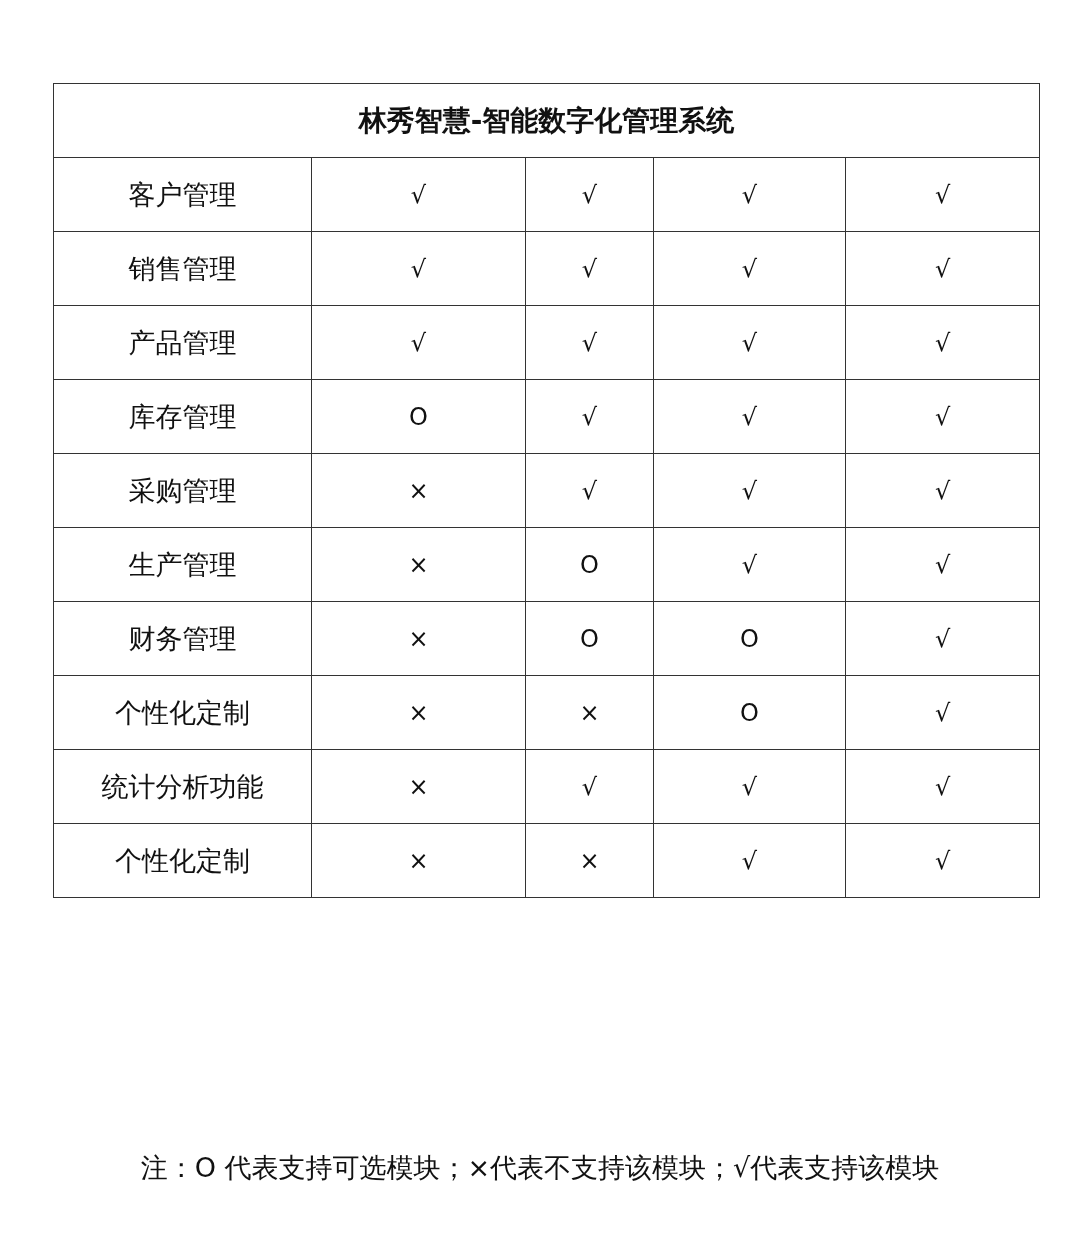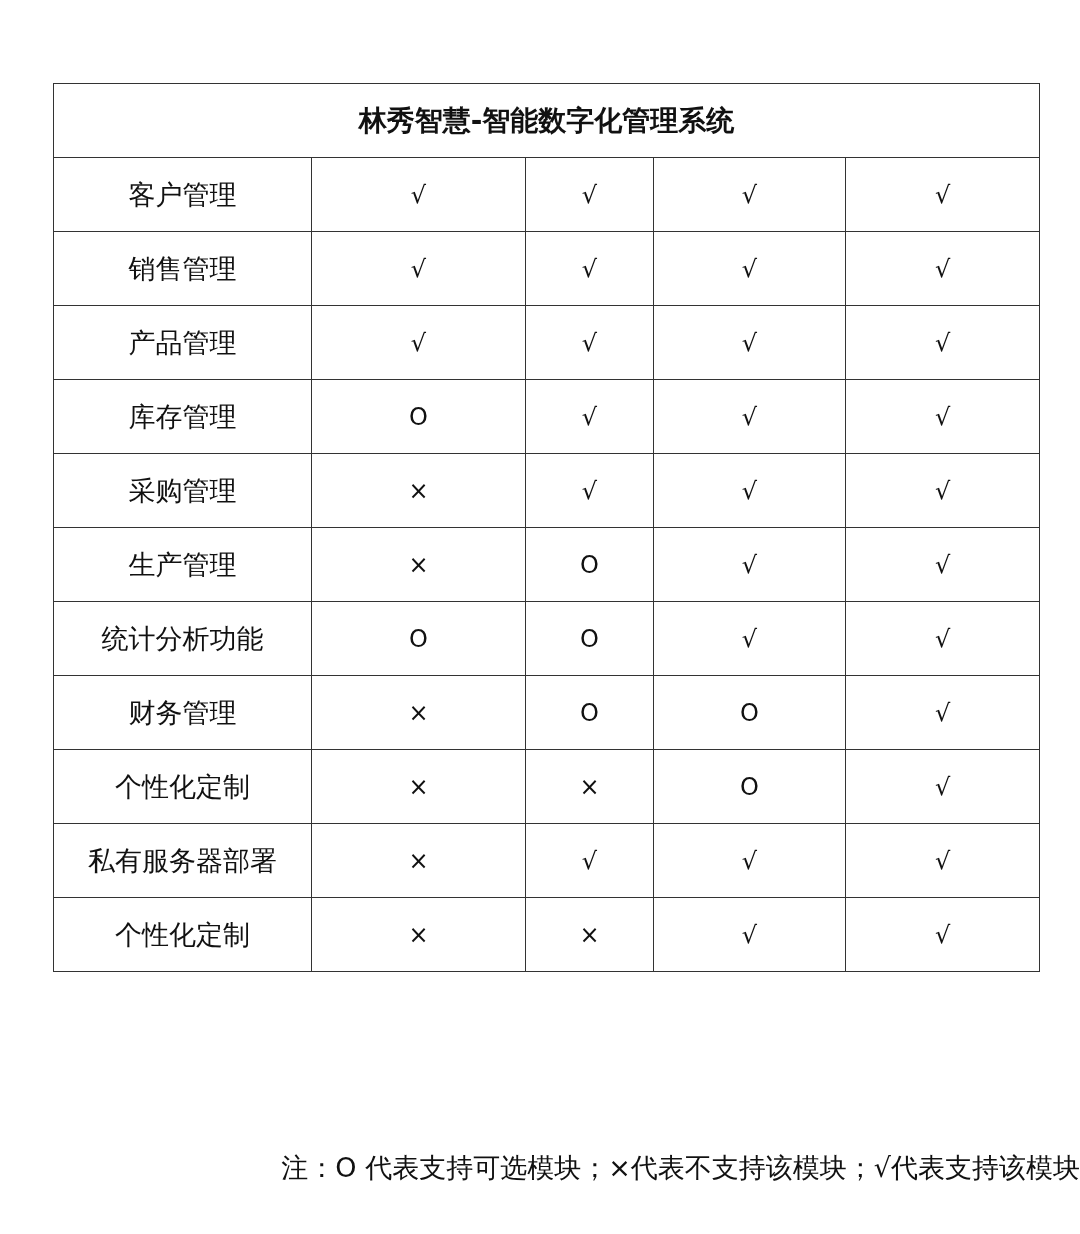--- a/index.html
+++ b/index.html
@@ -3,21 +3,21 @@
 <meta charset="utf-8">
 <style>
   html, body { margin: 0; padding: 0; background: #ffffff; }
   body { width: 1080px; height: 1234px; position: relative; font-family: "DejaVu Sans", "Liberation Sans", sans-serif; color: #111; }
   table { position: absolute; left: 53px; top: 57px; width: 986px; border-collapse: collapse; table-layout: fixed; margin-top: 26px; }
   td, th { border: 1.5px solid #333; text-align: center; vertical-align: middle; height: 73px; padding: 0; }
   th { font-weight: bold; font-size: 27px; }
   td { font-size: 27px; }
   .title { font-size: 28px; font-weight: bold; }
   .mark { font-size: 24px; }
-  .note { position: absolute; top: 1150px; left: 0; width: 1080px; text-align: right; font-size: 27px; }
+  .note { position: absolute; top: 1150px; left: 0; width: 1080px; text-align: center; font-size: 27px; }
 </style>
 </head>
 <body>
 
 <table>
   <colgroup>
     <col style="width:258px">
       <col style="width:214px">
       <col style="width:128px">
       <col style="width:192px">
@@ -65,42 +65,35 @@
         <td class="mark">√</td>
       </tr>
       <tr>
         <td>生产管理</td>
         <td class="mark">×</td>
         <td class="mark">O</td>
         <td class="mark">√</td>
         <td class="mark">√</td>
       </tr>
       <tr>
-        <td>统计分析功能</td>
-        <td class="mark">O</td>
-        <td class="mark">O</td>
-        <td class="mark">√</td>
-        <td class="mark">√</td>
-      </tr>
-      <tr>
         <td>财务管理</td>
         <td class="mark">×</td>
         <td class="mark">O</td>
         <td class="mark">O</td>
         <td class="mark">√</td>
       </tr>
       <tr>
         <td>个性化定制</td>
         <td class="mark">×</td>
         <td class="mark">×</td>
         <td class="mark">O</td>
         <td class="mark">√</td>
       </tr>
       <tr>
-        <td>私有服务器部署</td>
+        <td>统计分析功能</td>
         <td class="mark">×</td>
         <td class="mark">√</td>
         <td class="mark">√</td>
         <td class="mark">√</td>
       </tr>
       <tr>
         <td>个性化定制</td>
         <td class="mark">×</td>
         <td class="mark">×</td>
         <td class="mark">√</td>

